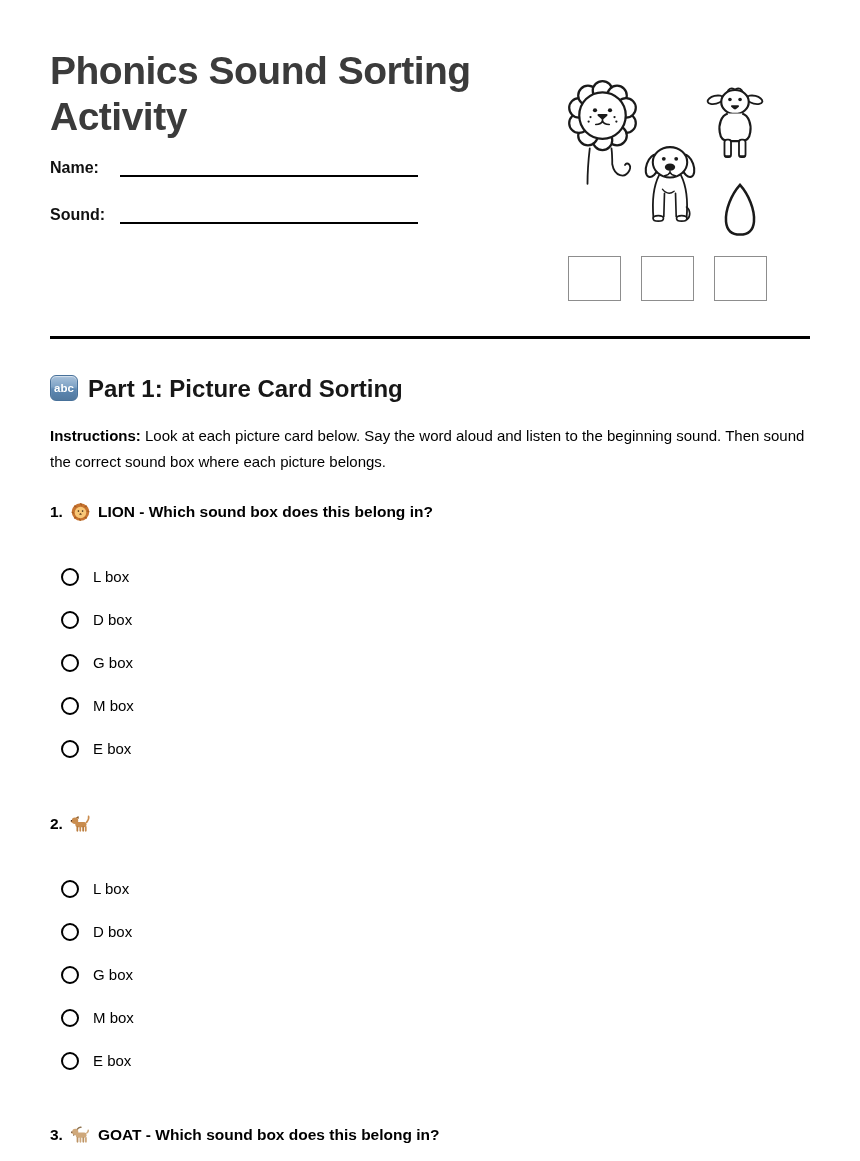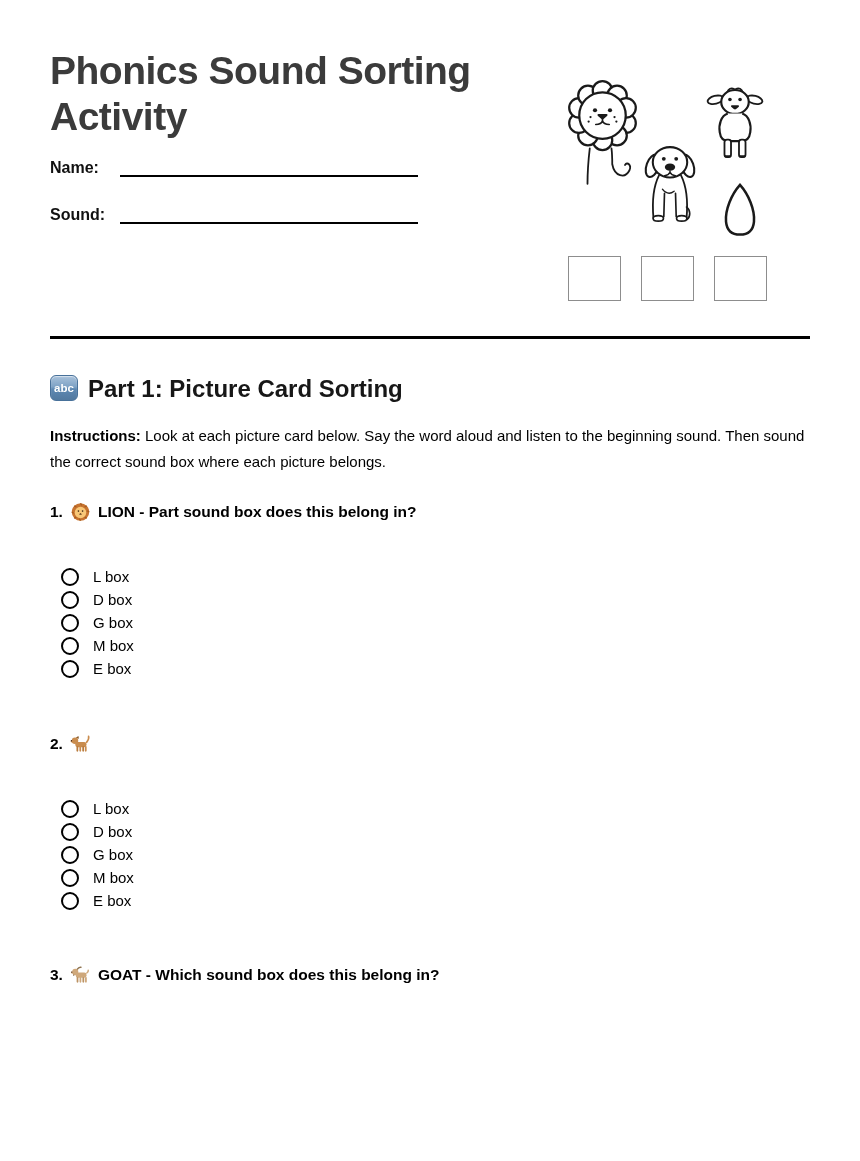--- a/index.html
+++ b/index.html
@@ -66,21 +66,21 @@
 
   
   .q-heading {
     display: flex; align-items: center; gap: 7px;
     margin: 0; font-size: 15.5px; font-weight: 700; color: #000; height: 23px;
   }
   .q-emoji { width: 21px; height: 20px; flex: none; }
   .question.q1 { margin-top: 25px; }
   .question.q2 { margin-top: 52px; }
   .question.q3 { margin-top: 51px; }
-  .options { margin-top: 42px; display: flex; flex-direction: column; }
+  .options { margin-top: 42px; display: flex; flex-direction: column; gap: 20px; }
   .option { display: flex; align-items: center; gap: 14px; margin-left: 11px; height: 23px; cursor: pointer; }
   .radio {
     width: 18px; height: 18px; flex: none;
     border: 2.6px solid #000; border-radius: 50%; background: #fff;
   }
   .option-label { font-size: 15px; color: #000; }
 </style>
 </head>
 <body>
 
@@ -186,21 +186,21 @@
     <h3 class="q-heading">
       <span>1.</span>
       <svg class="q-emoji" viewBox="0 0 24 24">
         <circle cx="12" cy="12" r="10.5" fill="#c77430"></circle>
         <path d="M12,1.5 l1.5,2.5 M12,22.5 l-1.5,-2.5 M1.5,12 l2.5,1.5 M22.5,12 l-2.5,-1.5 M4.6,4.6 l2.4,1.4 M19.4,4.6 l-2.4,1.4 M4.6,19.4 l2.4,-1.4 M19.4,19.4 l-2.4,-1.4" stroke="#a85c1e" stroke-width="1.6"></path>
         <circle cx="12" cy="12.6" r="6.9" fill="#f8c777"></circle>
         <circle cx="9.5" cy="10.9" r="1" fill="#402a16"></circle>
         <circle cx="14.5" cy="10.9" r="1" fill="#402a16"></circle>
         <path d="M12,13.2 l-1.7,1.4 q1.7,1.6 3.4,0 Z" fill="#5d3a1a"></path>
       </svg>
-      <span>LION - Part sound box does this belong in?</span>
+      <span>LION - Which sound box does this belong in?</span>
     </h3>
     <div class="options">
       <label class="option">
         <span class="radio"></span>
         <span class="option-label">L box</span>
       </label>
       <label class="option">
         <span class="radio"></span>
         <span class="option-label">D box</span>
       </label>

